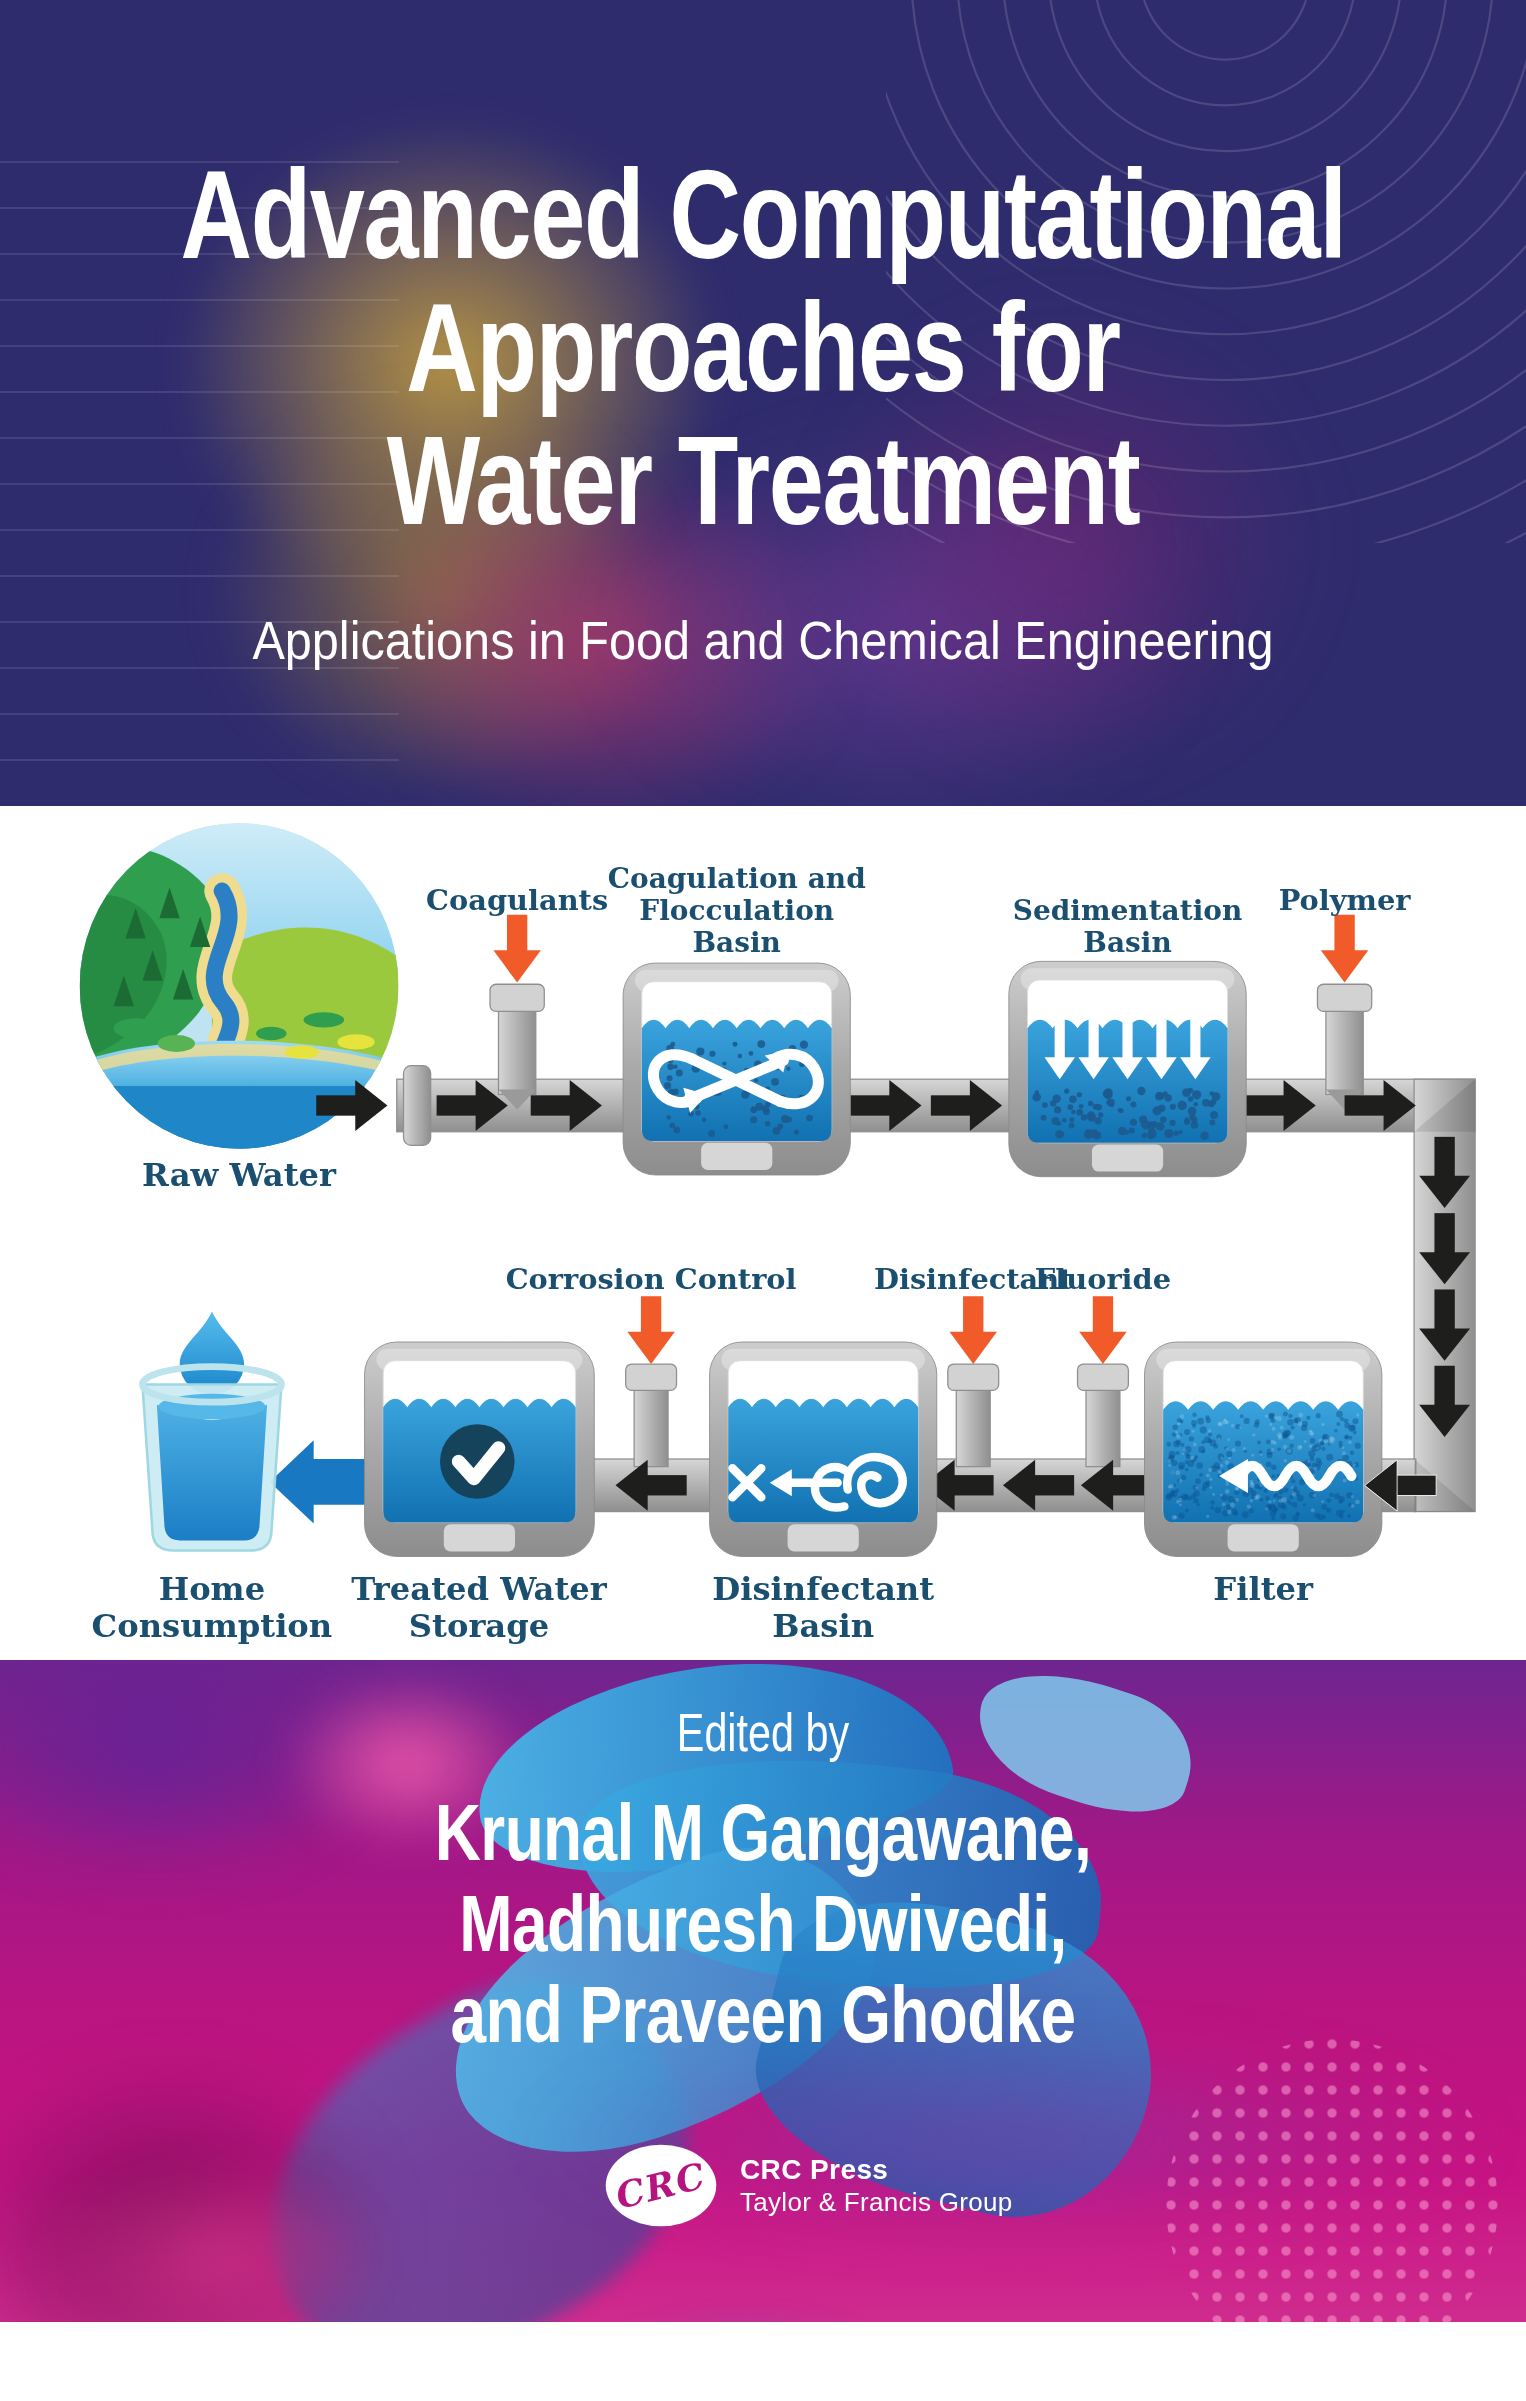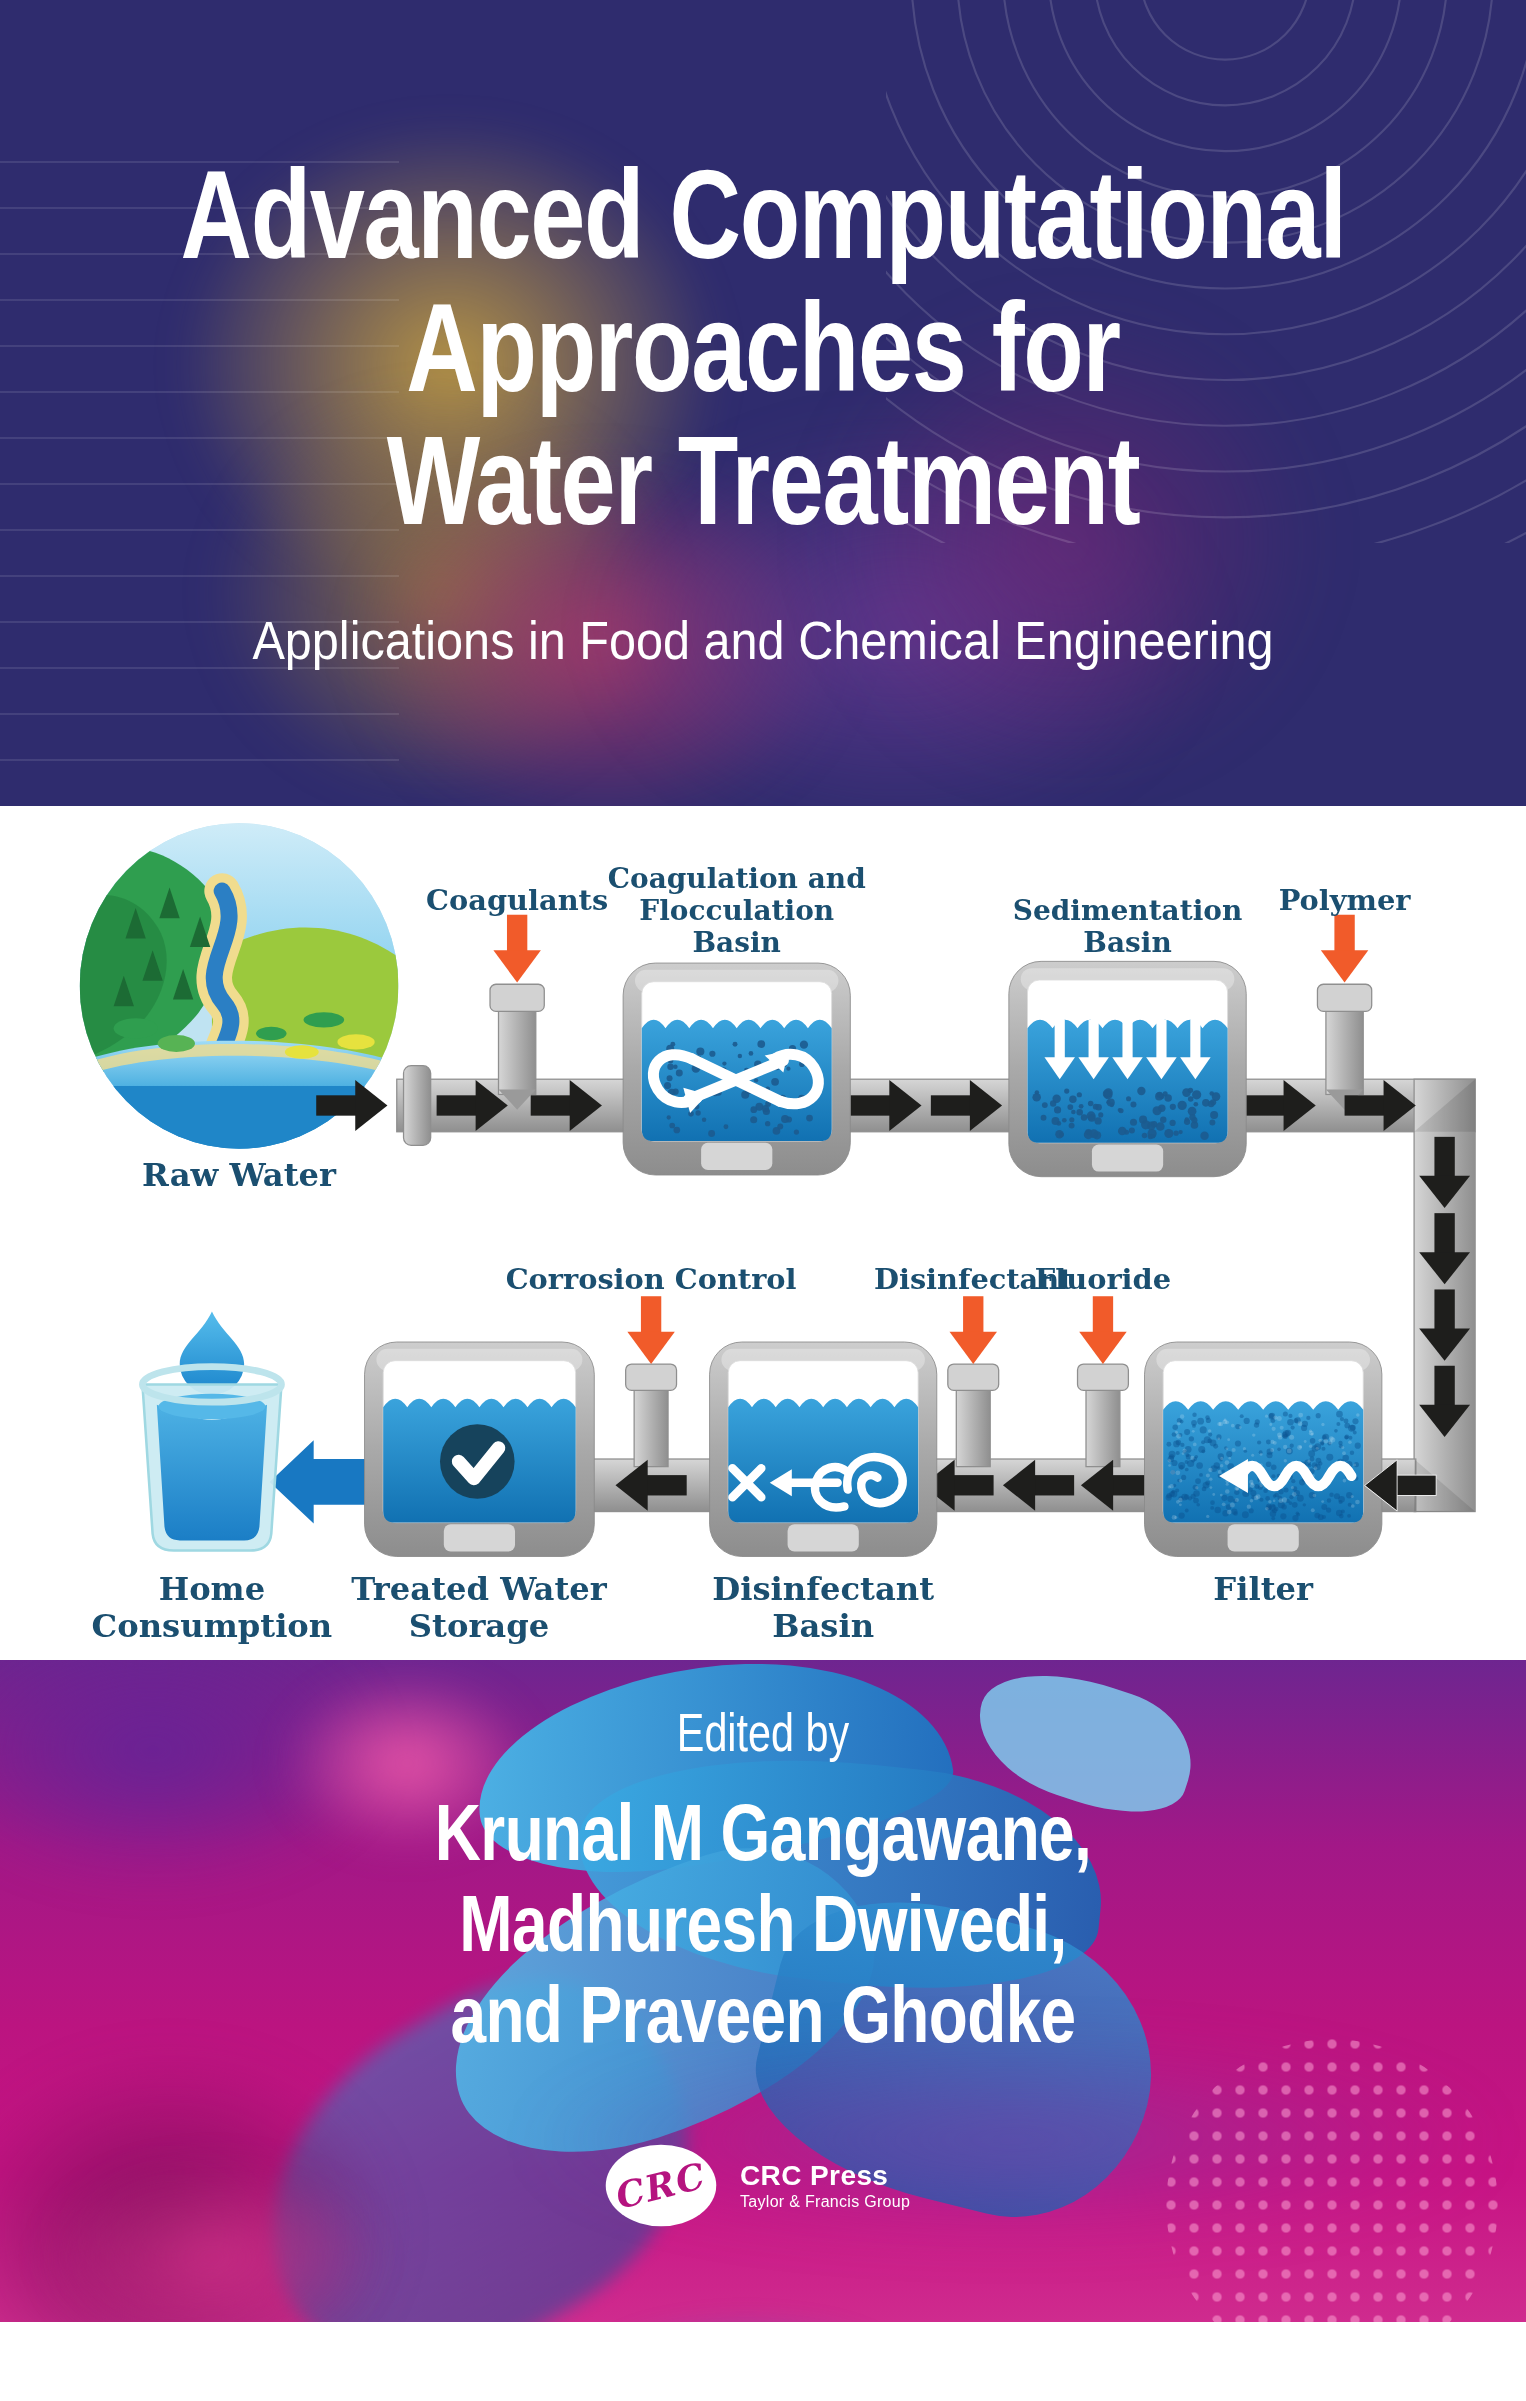--- a/index.html
+++ b/index.html
@@ -45,21 +45,21 @@
   .dots{position:absolute;left:1166px;top:379px;width:332px;height:332px;border-radius:50%;
     background-image:radial-gradient(circle,rgba(255,170,215,.5) 4.2px,rgba(255,170,215,0) 5.1px);
     background-size:23px 23px;background-position:center;}
   .edited-by{position:absolute;left:0;top:42px;width:100%;text-align:center;z-index:6;color:#fff;
     font-size:53px;font-weight:400;transform:scaleX(.78);transform-origin:50% 0;}
   .editors{position:absolute;left:0;top:127px;width:100%;text-align:center;z-index:6;color:#fff;
     font-size:80px;line-height:91px;font-weight:bold;letter-spacing:-0.8px;transform:scaleX(.8);transform-origin:50% 0;}
   .publisher{position:absolute;left:604px;top:483px;z-index:6;display:flex;align-items:center;}
   .pub-text{margin-left:22px;color:#fff;}
   .pub-name{font-size:28px;font-weight:bold;letter-spacing:0.4px;}
-  .pub-group{font-size:16px;margin-top:1px;letter-spacing:0.3px;}
+  .pub-group{font-size:26px;margin-top:1px;letter-spacing:0.3px;}
 </style>
 </head>
 <body>
 
 <div class="cover">
 
   <div class="band-top">
     <div class="blob tb1"></div>
     <div class="blob tb2"></div>
     <div class="blob tb3"></div>

